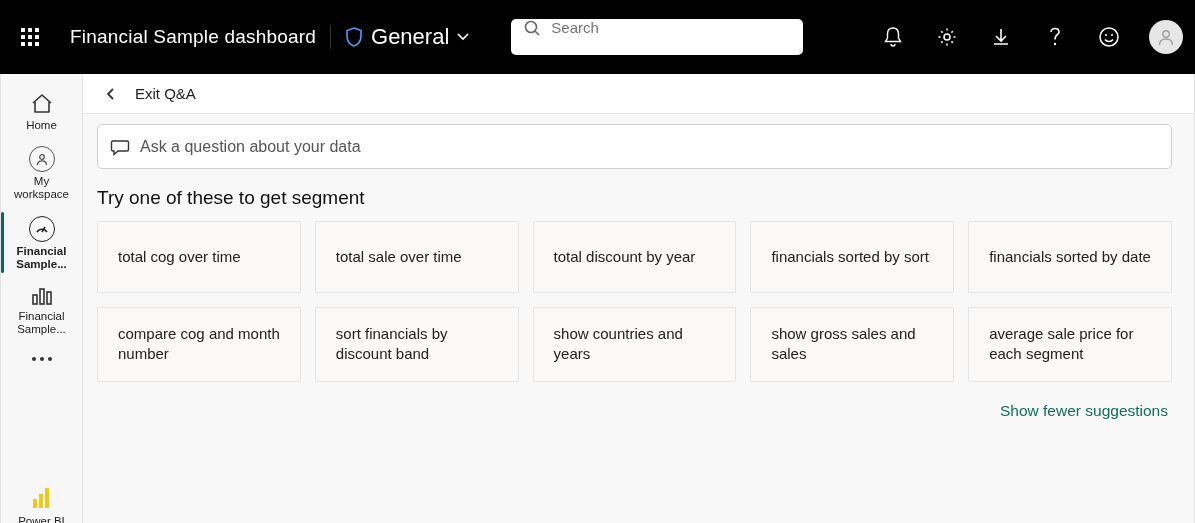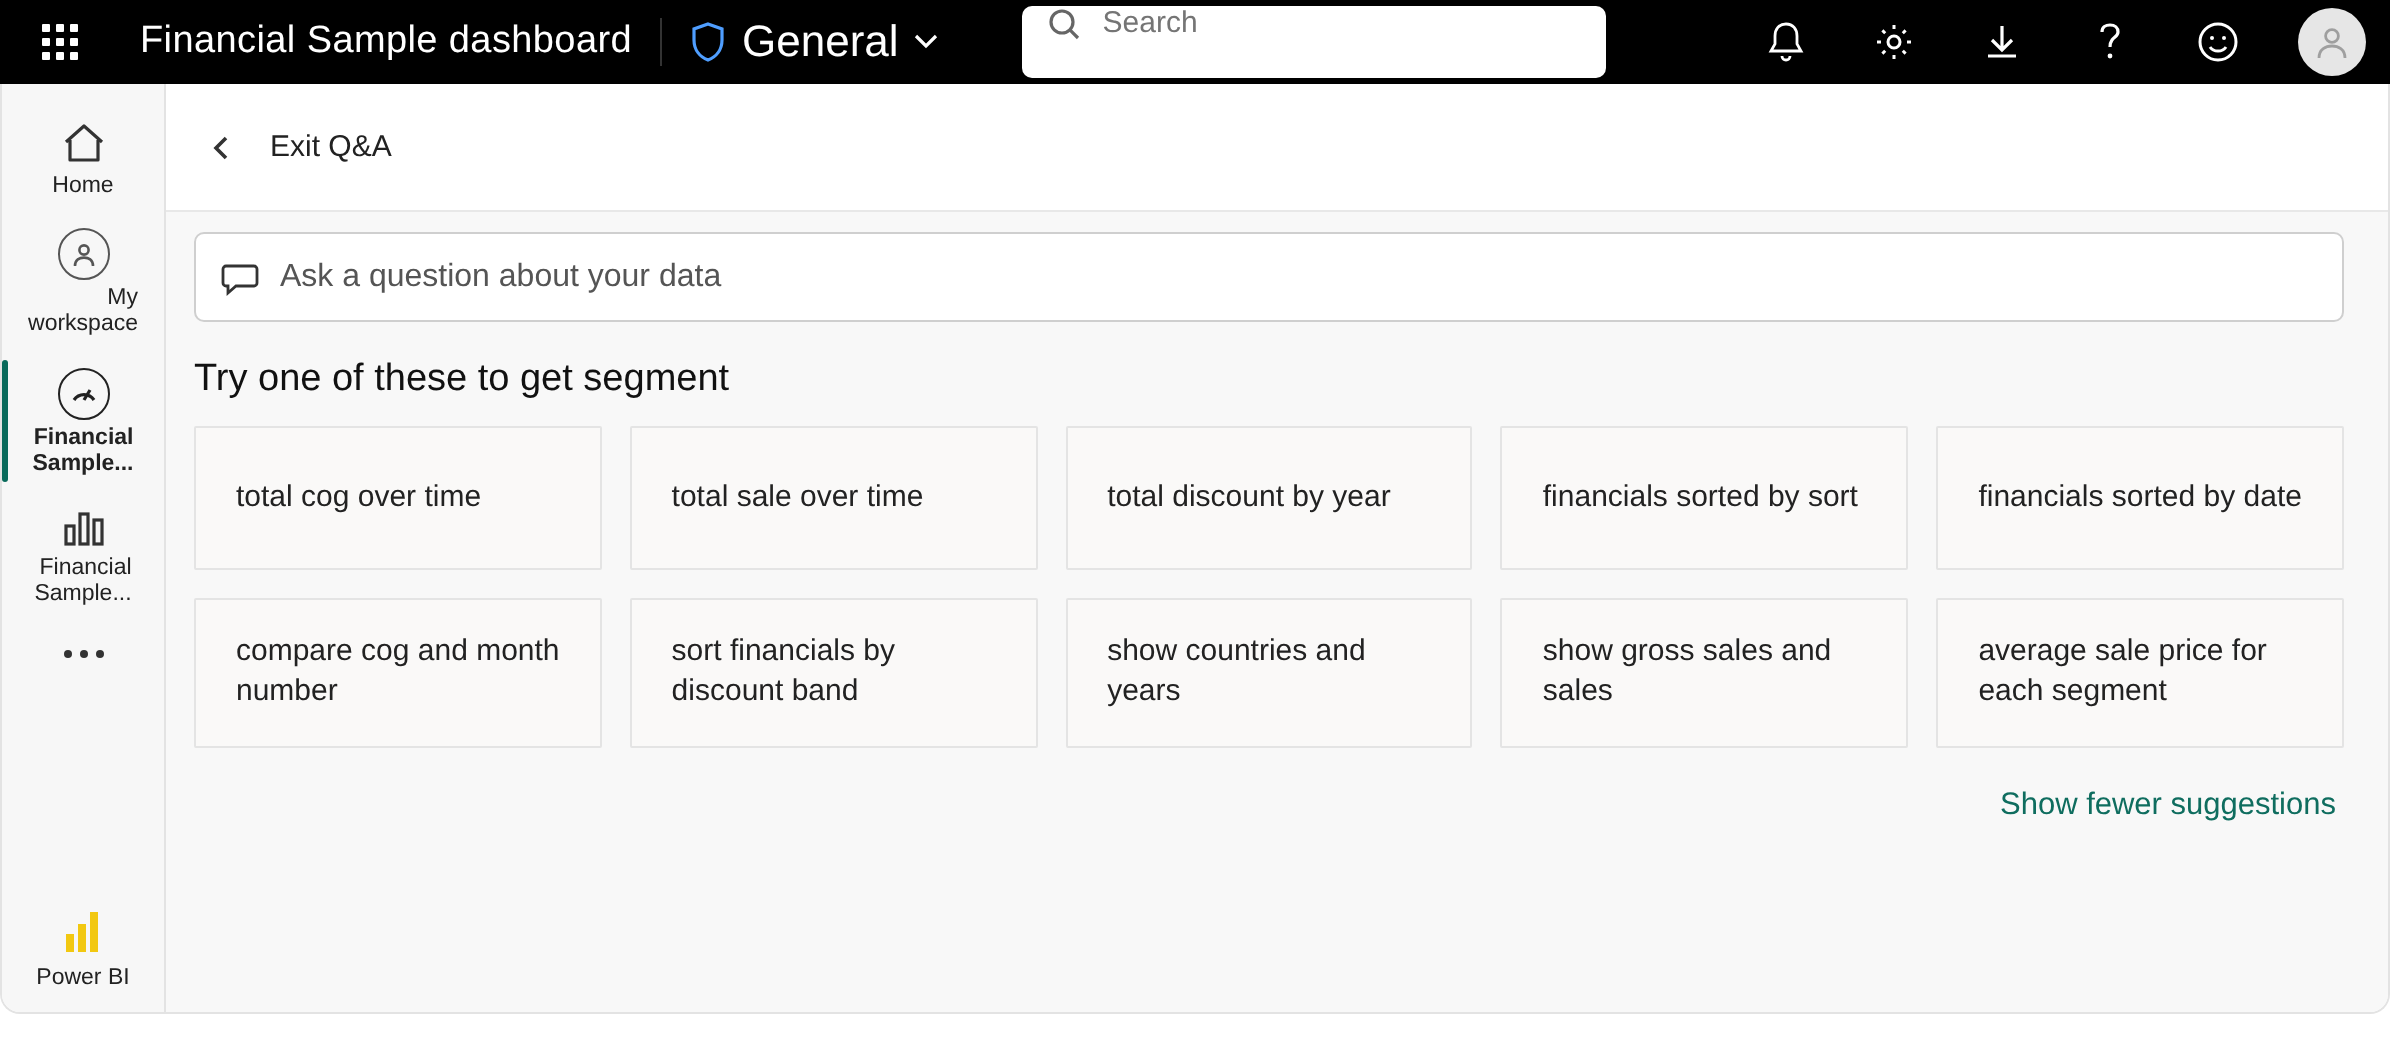--- a/index.html
+++ b/index.html
@@ -1,18 +1,18 @@
 <!DOCTYPE html>
 <html><head>
 <meta charset="utf-8">
 <style>
   * { box-sizing: border-box; margin: 0; padding: 0; }
   html, body { width: 1195px; height: 523px; font-family: "Segoe UI", Arial, sans-serif; background: #fff; overflow: hidden; }
   .topbar {
-    height: 42px;
+    height: 74px;
     background: #000;
     display: flex;
     align-items: center;
     color: #fff;
     padding: 0 12px;
   }
   .app-launcher {
     width: 36px; height: 36px; display: flex; align-items: center; justify-content: center; cursor: pointer; border-radius:4px;
   }
   .dotgrid { display:grid; grid-template-columns:repeat(3,4px); grid-template-rows:repeat(3,4px); gap:3px; }
@@ -34,33 +34,33 @@
   .avatar-circle { width:34px; height:34px; border-radius:50%; background:#e6e6e6; display:flex; align-items:center; justify-content:center; margin-left:8px; cursor:pointer;}
   .avatar-circle svg { opacity:0.55; }
 
   .body-row { display:flex; height:465px; border:1px solid #e3e3e3; border-top:none; border-radius:0 0 10px 10px; overflow:hidden;}
   .leftnav {
     width:82px; background:#f7f7f7; border-right:1px solid #e3e3e3;
     display:flex; flex-direction:column; align-items:center; padding-top:10px;
     position:relative;
   }
   .nav-item { width:82px; display:flex; flex-direction:column; align-items:center; justify-content:center; gap:3px; padding:8px 0 6px; cursor:pointer; }
-  .nav-item .lbl { font-size:11.5px; color:#222; text-align:right; line-height:1.15; }
+  .nav-item .lbl { font-size:11.5px; color:#222; text-align:center; line-height:1.15; }
   .nav-item.active { position:relative; }
   .nav-item.active::before { content:""; position:absolute; left:0; top:4px; bottom:4px; width:3px; background:#096a5b; border-radius:2px;}
   .nav-item.active .lbl { font-weight:600; }
   .nav-bottom { margin-top:auto; width:82px; display:flex; flex-direction:column; align-items:center; padding-bottom:10px;}
   .pbi-logo { width:18px; display:flex; align-items:flex-end; gap:2px; height:20px; margin-bottom:4px;}
   .pbi-bar { width:4px; background:#f2c811; }
   .ellipsis-dots { display:flex; gap:4px; padding:14px 0; cursor:pointer;}
   .ellipsis-dots span { width:4px; height:4px; background:#333; border-radius:50%; }
 
   .main { flex:1; display:flex; flex-direction:column; background:#f8f8f8; }
   .main-header {
-    height:64px; background:#fff; border-bottom:1px solid #e8e8e8;
+    height:40px; background:#fff; border-bottom:1px solid #e8e8e8;
     display:flex; align-items:center; padding-left:14px; gap:10px;
   }
   .back-btn { width:28px; height:28px; display:flex; align-items:center; justify-content:center; cursor:pointer; border-radius:4px;}
   .exit-label { font-size:15px; color:#222; }
   .content { padding: 10px 22px 0 14px; }
 
   .ask-box {
     background:#fff; border:1px solid #cfcfcf; border-radius:5px;
     height:45px; display:flex; align-items:center; padding:0 12px; gap:10px;
     cursor:text;

